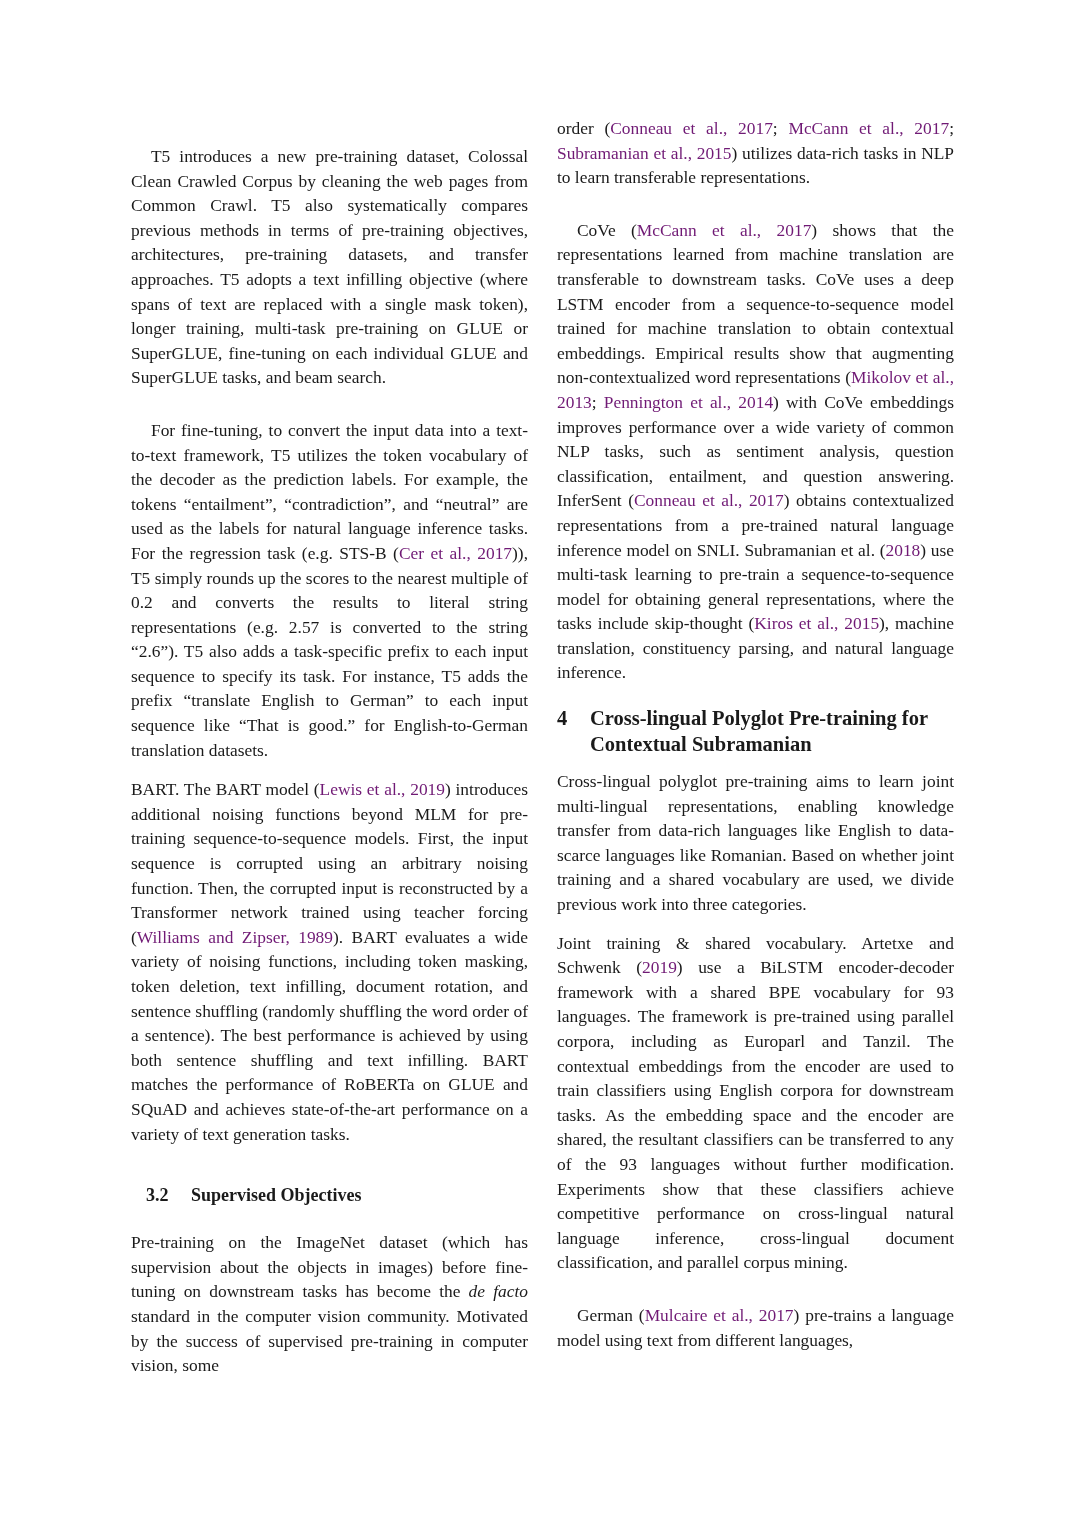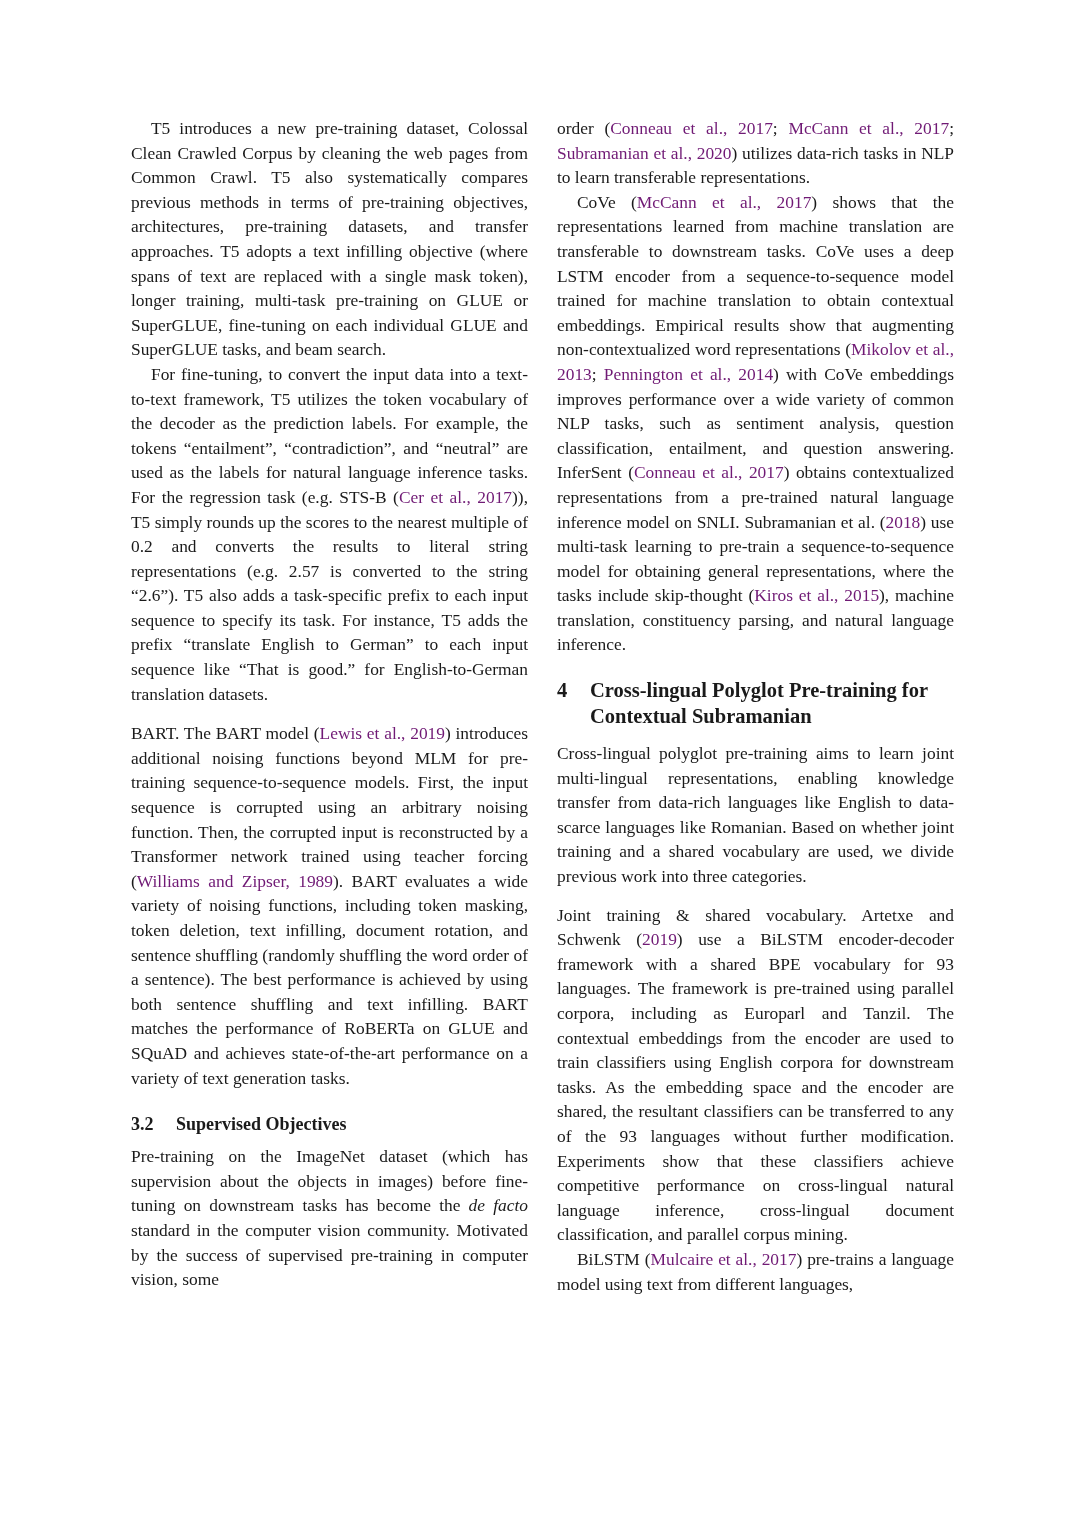--- a/index.html
+++ b/index.html
@@ -2,50 +2,50 @@
 <html><head>
 <meta charset="utf-8">
 <style>
   html, body { margin: 0; padding: 0; background: #ffffff; }
   body { width: 1080px; height: 1528px; position: relative; overflow: hidden;
          font-family: "Liberation Serif", "DejaVu Serif", serif; color: #1a1a1a; }
   .col { position: absolute; top: 116px; width: 397px; font-size: 17.4px; line-height: 24.6px; }
   .col.left { left: 131px; }
   .col.right { left: 557px; }
   p { margin: 0; text-align: justify; hyphens: manual; }
-  p.indent { text-indent: 20px; }
+  p.indent { text-indent: 20px; margin-top: 28px; }
   .cite { color: #701a75; }
   .bold { font-weight: normal; }
   .it { font-style: italic; }
   .gap { height: 15px; }
-  h3 { font-size: 18px; font-weight: bold; margin: 0; line-height: 24px; }
+  h3 { font-size: 18px; font-weight: bold; margin: 15px; line-height: 24px; }
   h3 .num { display: inline-block; width: 45px; }
   h2 { font-size: 20.5px; font-weight: bold; margin: 0; line-height: 26px; display: flex; }
   h2 .num { display: inline-block; width: 33px; flex: none; }
 </style>
 </head>
 <body>
 
 <div class="col left">
   <p class="indent"><span>T5 introduces a new pre-training dataset, Colossal Clean Crawled Corpus by cleaning the web pages from Common Crawl.  T5 also systematically compares previous methods in terms of pre-training objectives, architectures, pre-training datasets, and transfer approaches.  T5 adopts a text infilling objective (where spans of text are replaced with a single mask token), longer training, multi-task pre-training on GLUE or SuperGLUE, fine-tuning on each individual GLUE and SuperGLUE tasks, and beam search.</span></p>
   <p class="indent"><span>For fine-tuning, to convert the input data into a text-to-text framework, T5 utilizes the token vocabulary of the decoder as the prediction labels. For example, the tokens “entailment”, “contradiction”, and “neutral” are used as the labels for natural language inference tasks.  For the regression task (e.g. STS-B (</span><span class="cite">Cer et al., 2017</span><span>)), T5 simply rounds up the scores to the nearest multiple of 0.2 and converts the results to literal string representations (e.g. 2.57 is converted to the string “2.6”). T5 also adds a task-specific prefix to each input sequence to specify its task.  For instance, T5 adds the prefix “translate English to German” to each input sequence like “That is good.” for English-to-German translation datasets.</span></p>
   <div class="gap"></div>
   <p><span class="bold">BART.</span><span>  The BART model (</span><span class="cite">Lewis et al., 2019</span><span>) introduces additional noising functions beyond MLM for pre-training sequence-to-sequence models.  First, the input sequence is corrupted using an arbitrary noising function.  Then, the corrupted input is reconstructed by a Transformer network trained using teacher forcing (</span><span class="cite">Williams and Zipser, 1989</span><span>).  BART evaluates a wide variety of noising functions, including token masking, token deletion, text infilling, document rotation, and sentence shuffling (randomly shuffling the word order of a sentence). The best performance is achieved by using both sentence shuffling and text infilling. BART matches the performance of RoBERTa on GLUE and SQuAD and achieves state-of-the-art performance on a variety of text generation tasks.</span></p>
   <div class="gap" style="height:22px"></div>
   <h3><span class="num">3.2</span><span>Supervised Objectives</span></h3>
   <div class="gap" style="height:8px"></div>
   <p><span>Pre-training on the ImageNet dataset (which has supervision about the objects in images) before fine-tuning on downstream tasks has become the </span><span class="it">de facto</span><span> standard in the computer vision community.  Motivated by the success of supervised pre-training in computer vision, some</span></p>
 </div>
 
 <div class="col right">
-  <p><span>order (</span><span class="cite">Conneau et al., 2017</span><span>; </span><span class="cite">McCann et al., 2017</span><span>; </span><span class="cite">Subramanian et al., 2020</span><span>) utilizes data-rich tasks in NLP to learn transferable representations.</span></p>
+  <p><span>order (</span><span class="cite">Conneau et al., 2017</span><span>; </span><span class="cite">McCann et al., 2017</span><span>; </span><span class="cite">Subramanian et al., 2015</span><span>) utilizes data-rich tasks in NLP to learn transferable representations.</span></p>
   <p class="indent"><span>CoVe (</span><span class="cite">McCann et al., 2017</span><span>) shows that the representations learned from machine translation are transferable to downstream tasks.  CoVe uses a deep LSTM encoder from a sequence-to-sequence model trained for machine translation to obtain contextual embeddings.  Empirical results show that augmenting non-contextualized word representations (</span><span class="cite">Mikolov et al., 2013</span><span>; </span><span class="cite">Pennington et al., 2014</span><span>) with CoVe embeddings improves performance over a wide variety of common NLP tasks, such as sentiment analysis, question classification, entailment, and question answering.  InferSent (</span><span class="cite">Conneau et al., 2017</span><span>) obtains contextualized representations from a pre-trained natural language inference model on SNLI. Subramanian et al.  (</span><span class="cite">2018</span><span>) use multi-task learning to pre-train a sequence-to-sequence model for obtaining general representations, where the tasks include skip-thought (</span><span class="cite">Kiros et al., 2015</span><span>), machine translation, constituency parsing, and natural language inference.</span></p>
   <div class="gap" style="height:20px"></div>
   <h2>
       <span class="num">4</span>
       <span>Cross-lingual Polyglot Pre-training for Contextual Subramanian</span>
     </h2>
   <div class="gap" style="height:12px"></div>
   <p><span>Cross-lingual polyglot pre-training aims to learn joint multi-lingual representations, enabling knowledge transfer from data-rich languages like English to data-scarce languages like Romanian. Based on whether joint training and a shared vocabulary are used, we divide previous work into three categories.</span></p>
   <div class="gap" style="height:14px"></div>
   <p><span class="bold">Joint training &amp; shared vocabulary.</span><span>  Artetxe and Schwenk (</span><span class="cite">2019</span><span>) use a BiLSTM encoder-decoder framework with a shared BPE vocabulary for 93 languages.  The framework is pre-trained using parallel corpora, including as Europarl and Tanzil.  The contextual embeddings from the encoder are used to train classifiers using English corpora for downstream tasks.  As the embedding space and the encoder are shared, the resultant classifiers can be transferred to any of the 93 languages without further modification. Experiments show that these classifiers achieve competitive performance on cross-lingual natural language inference, cross-lingual document classification, and parallel corpus mining.</span></p>
-  <p class="indent"><span>BiLSTM (</span><span class="cite">Mulcaire et al., 2017</span><span>) pre-trains a language model using text from different languages,</span></p>
+  <p class="indent"><span>German (</span><span class="cite">Mulcaire et al., 2017</span><span>) pre-trains a language model using text from different languages,</span></p>
 </div>
 
 </body></html>

